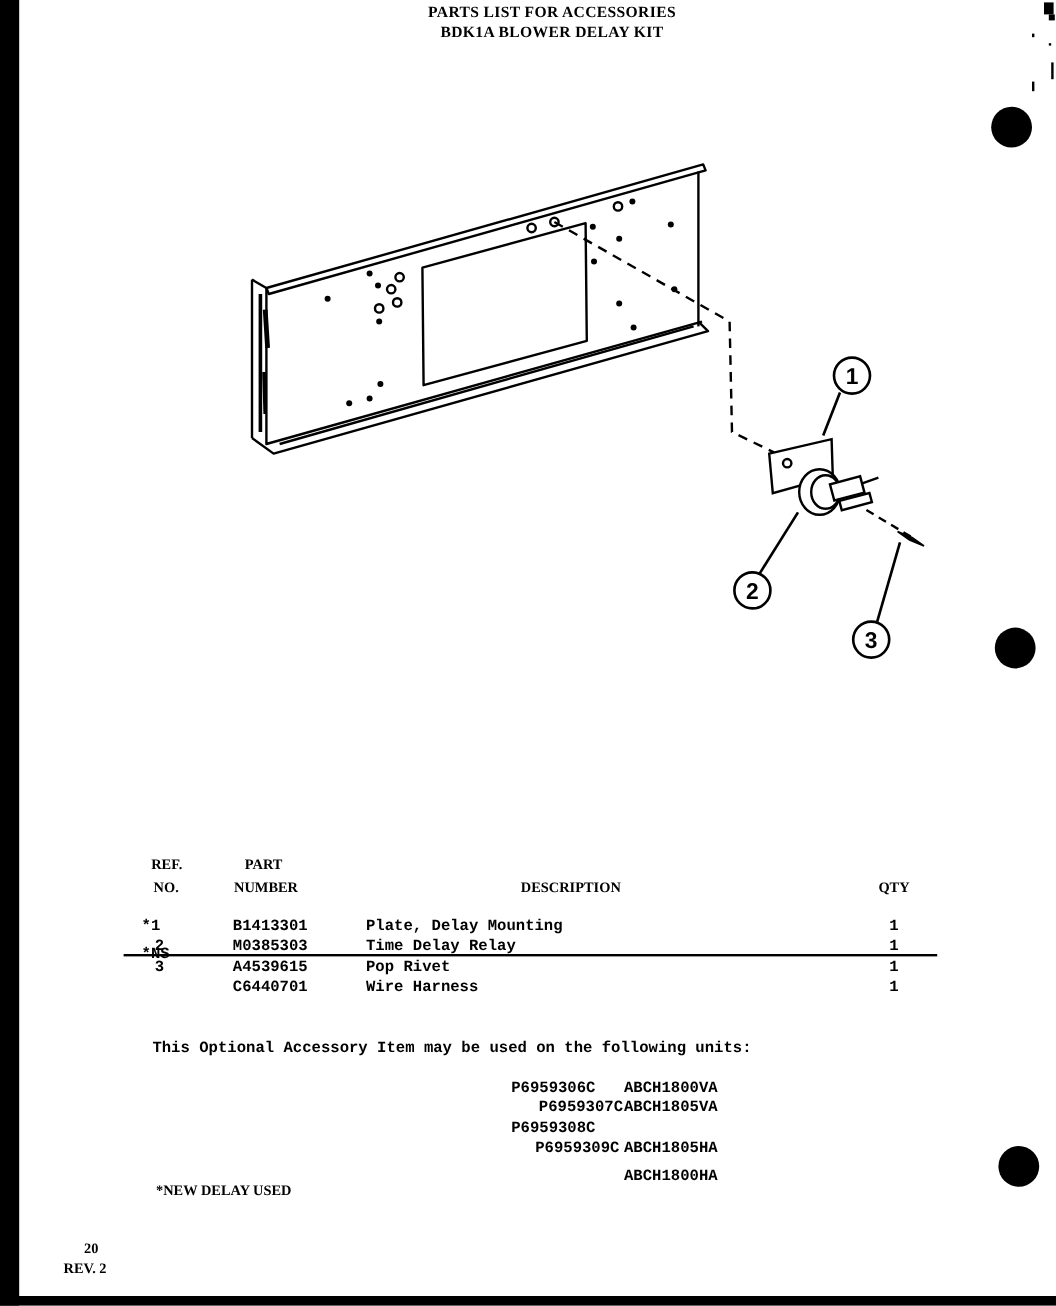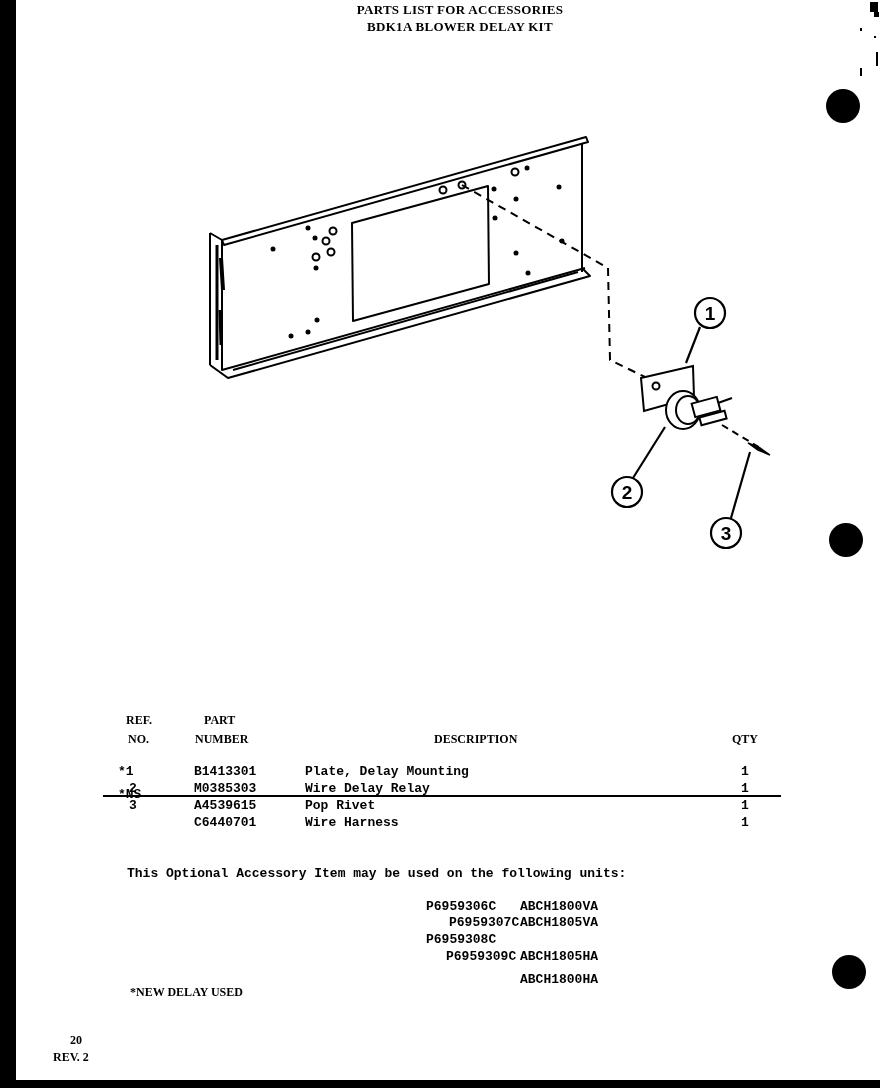--- a/index.html
+++ b/index.html
@@ -136,21 +136,21 @@
 
   <div>
     <div class="txt" style="left:118px; top:764px;">*1</div>
     <div class="txt" style="left:194px; top:764px;">B1413301</div>
     <div class="txt" style="left:305px; top:764px;">Plate, Delay Mounting</div>
     <div class="txt qty" style="left:735px; top:764px;">1</div>
   </div>
   <div>
     <div class="txt" style="left:129px; top:781px;">2</div>
     <div class="txt" style="left:194px; top:781px;">M0385303</div>
-    <div class="txt" style="left:305px; top:781px;">Wire Delay Relay</div>
+    <div class="txt" style="left:305px; top:781px;">Time Delay Relay</div>
     <div class="txt qty" style="left:735px; top:781px;">1</div>
   </div>
   <div class="sep"></div>
   <div>
     <div class="txt" style="left:129px; top:798px;">3</div>
     <div class="txt" style="left:194px; top:798px;">A4539615</div>
     <div class="txt" style="left:305px; top:798px;">Pop Rivet</div>
     <div class="txt qty" style="left:735px; top:798px;">1</div>
   </div>
   <div>

